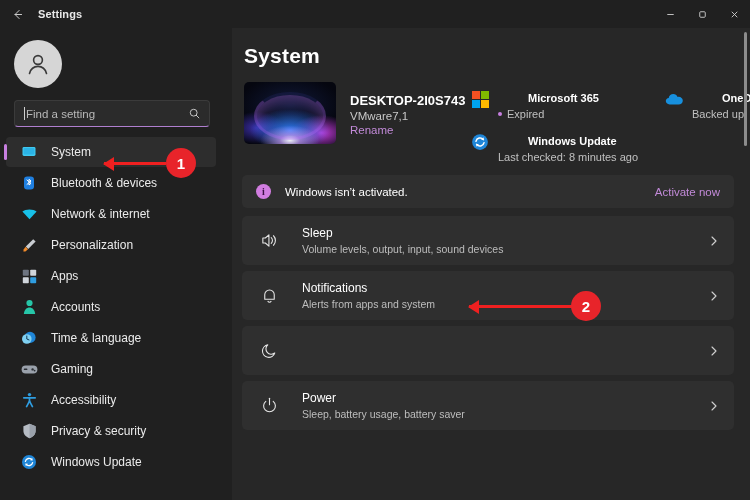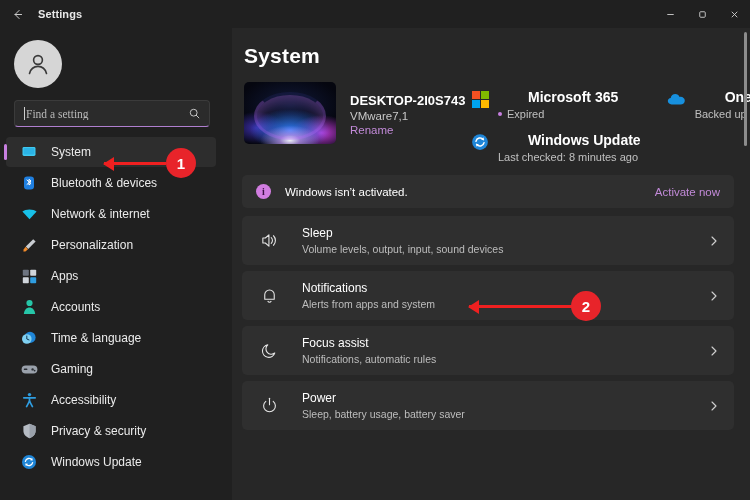--- a/index.html
+++ b/index.html
@@ -88,21 +88,21 @@
   }
   .searchbox .caret {
     width: 1px; height: 13px; background: #d0d0d0; margin-right: 1px;
   }
   .searchbox input {
     flex: 1;
     background: transparent;
     border: none; outline: none;
     color: #cacaca;
     font-size: 11.5px;
-    font-family: Liberation Serif, serif;
+    font-family: Liberation Sans, sans-serif;
   }
   .searchbox input::placeholder { color: #b9b9b9; }
   .search-ico { color: #d5d5d5; display: flex; }
 
   .navlist { margin-top: 10px; }
   .navitem {
     position: relative;
     height: 30px;
     display: flex;
     align-items: center;
@@ -190,21 +190,21 @@
     row-gap: 11px;
     padding-top: 6px;
     padding-right: 14px;
   }
   .dcard { display: flex; align-items: flex-start; }
   .dcard .dc-ico {
     width: 20px; height: 20px; flex: 0 0 20px;
     display: flex; align-items: center; justify-content: center;
     margin-right: 8px; margin-top: 1px;
   }
-  .dc-title { font-size: 14px; font-weight: bold; color: #ffffff; white-space: nowrap; padding-left: 30px; }
+  .dc-title { font-size: 11px; font-weight: bold; color: #ffffff; white-space: nowrap; padding-left: 30px; }
   .dc-sub { font-size: 11px; color: #c0c0c0; margin-top: 2px; white-space: nowrap; display:flex; align-items:center; }
   .dot { width: 4px; height: 4px; border-radius: 50%; background: #c77fe0; margin-right: 5px; display:inline-block;}
 
   
   .banner {
     background: #2f2f2f;
     border-radius: 5px;
     height: 33px;
     display: flex;
     align-items: center;
@@ -569,24 +569,20 @@
               </svg>
           </span>
         </div>
 
         <div class="srow">
           <span class="srow-ico">
             <svg width="19" height="19" viewBox="0 0 20 20" fill="none" stroke="currentColor" stroke-width="1.15">
               <path d="M15.5 12.6 A6.6 6.6 0 1 1 8.2 4.1 A5.6 5.6 0 0 0 15.5 12.6 Z" stroke-linejoin="round"></path>
             </svg>
           </span>
-          <span class="srow-txt">
-            <span class="srow-title">Focus assist</span>
-            <span class="srow-sub">Notifications, automatic rules</span>
-          </span>
           <span class="srow-chev">
             <svg width="12" height="12" viewBox="0 0 12 12" fill="none" stroke="currentColor" stroke-width="1.1">
                 <path d="M4 2 L8 6 L4 10" stroke-linecap="round" stroke-linejoin="round"></path>
               </svg>
           </span>
         </div>
 
         <div class="srow">
           <span class="srow-ico">
             <svg width="19" height="19" viewBox="0 0 20 20" fill="none" stroke="currentColor" stroke-width="1.15">

